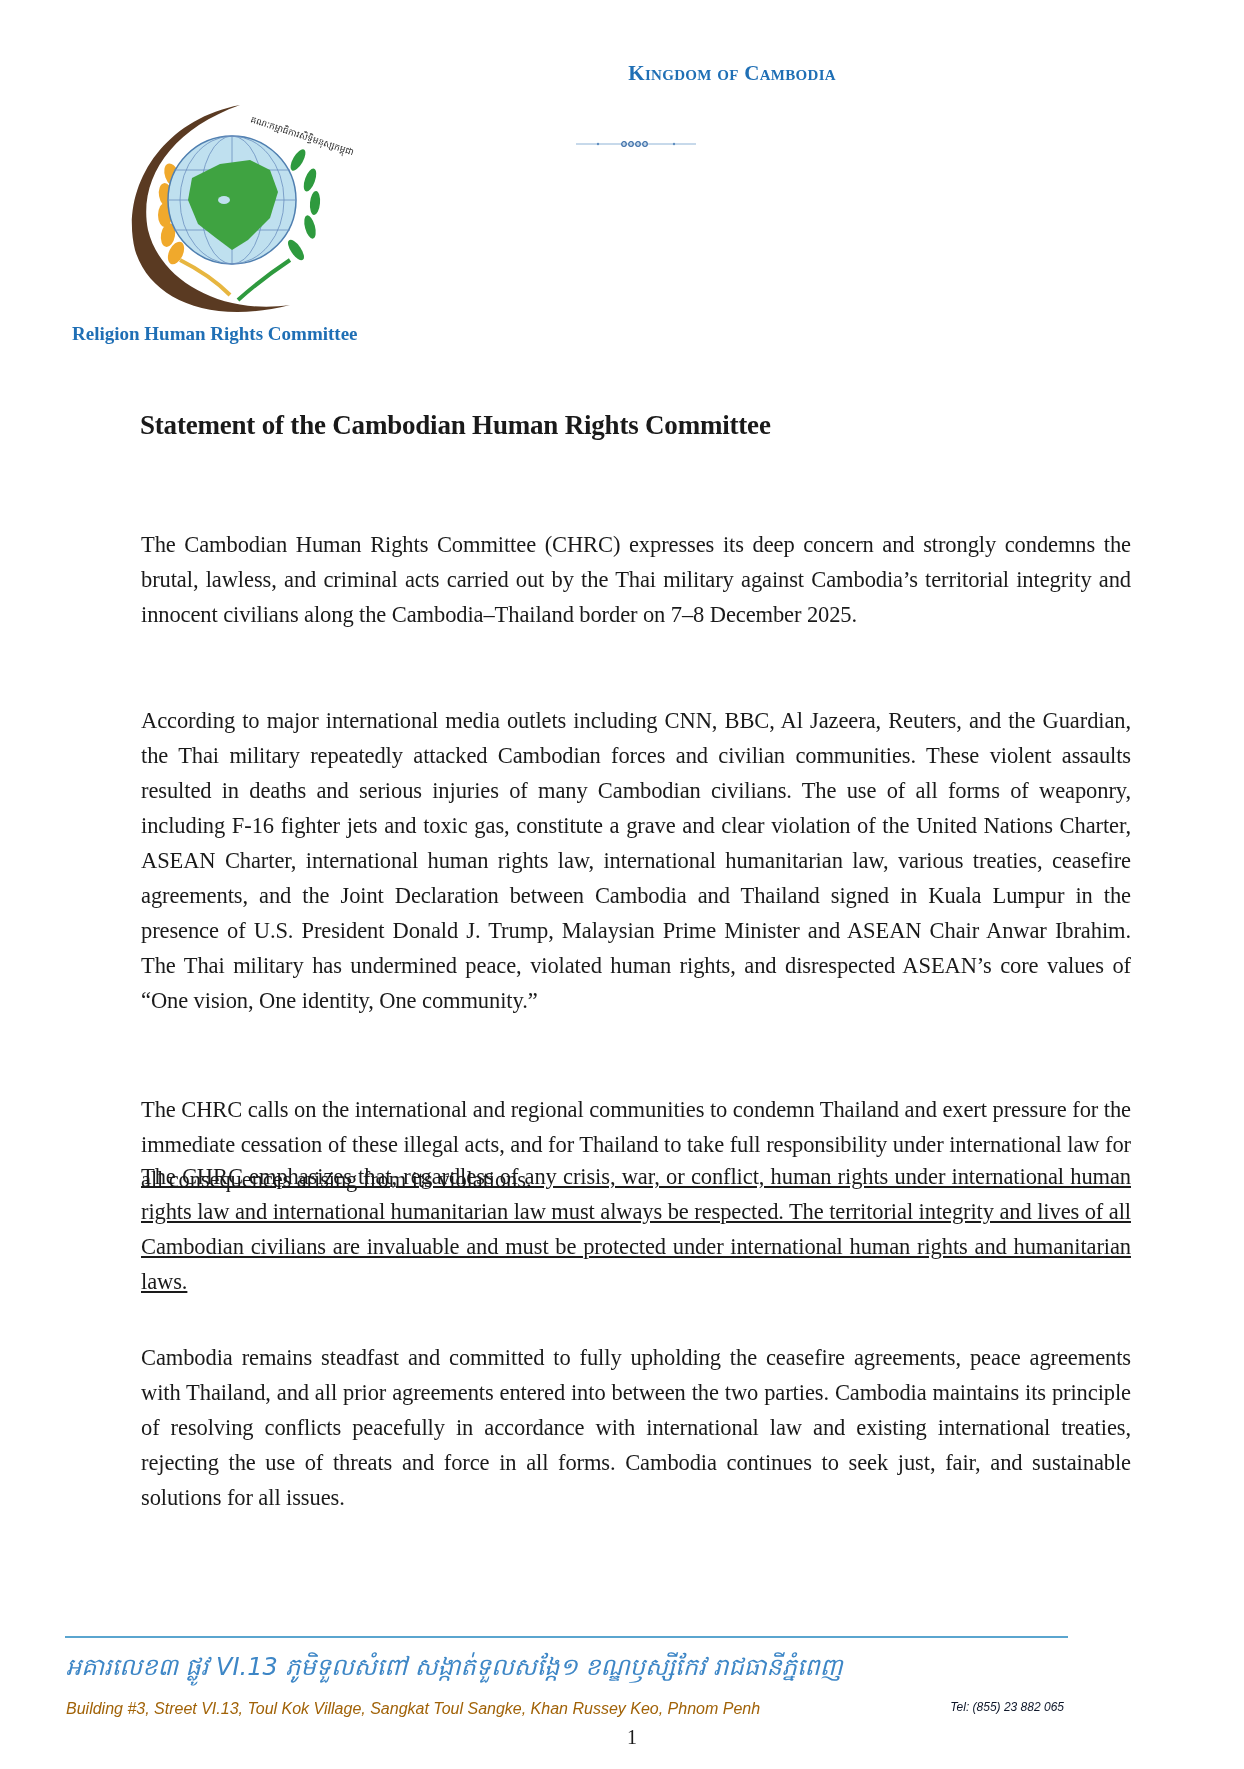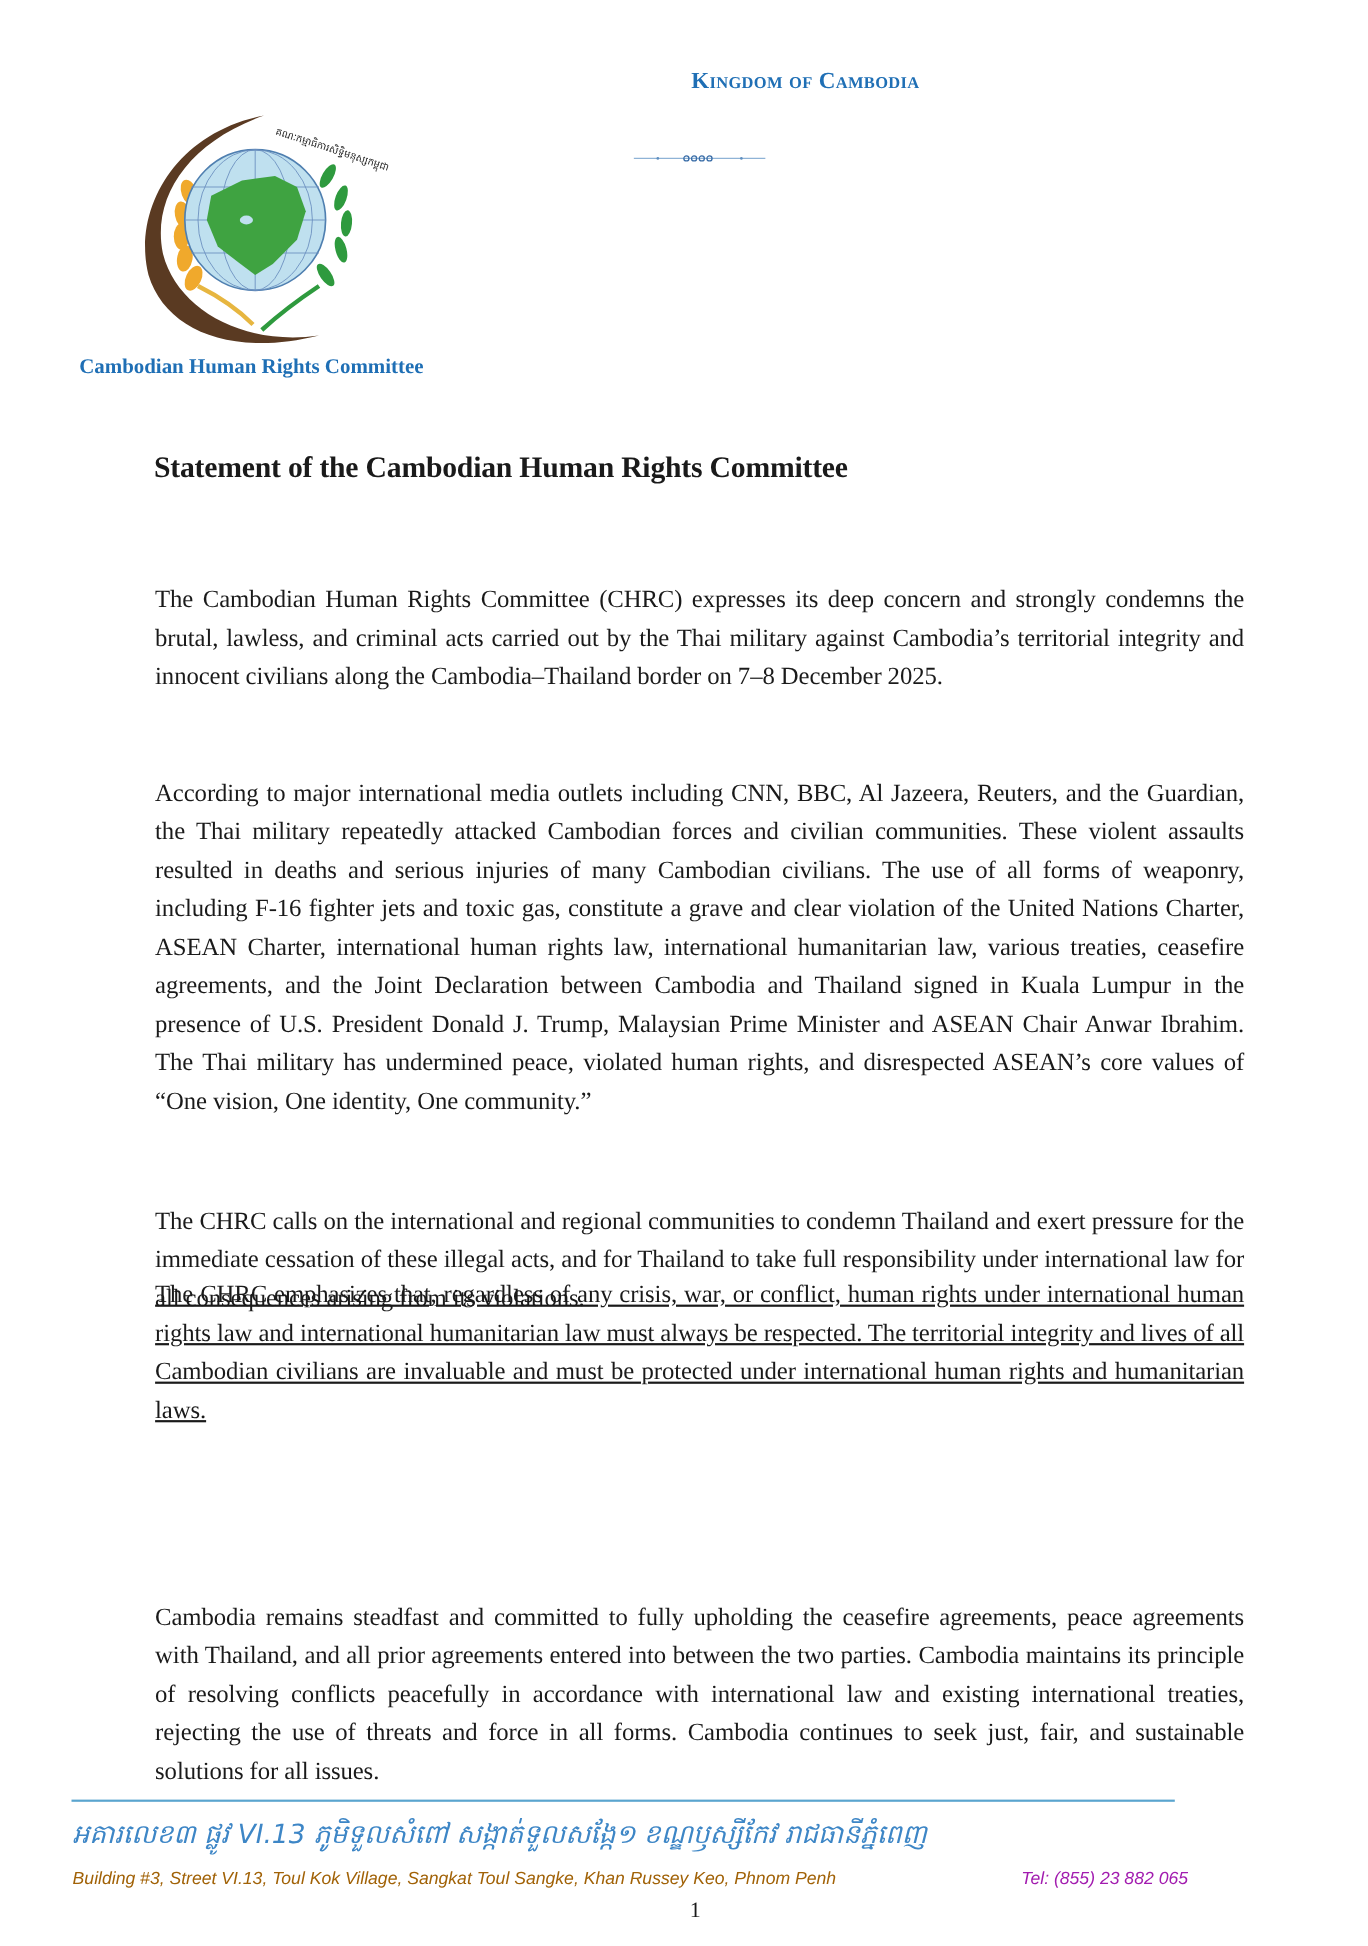--- a/index.html
+++ b/index.html
@@ -19,29 +19,29 @@
   .doc-title { font-size: 27px; font-weight: bold; line-height: 34px; letter-spacing: -0.2px; }
   .doc-subtitle { font-size: 23px; font-style: italic; line-height: 29px; margin-top: 2px; }
 
   .body-text { position: absolute; left: 141px; width: 990px; font-size: 22.5px; line-height: 35px;
                text-align: justify; letter-spacing: -0.1px; }
   .body-text b { font-weight: normal; }
   .p1 { top: 527px; }
   .p2 { top: 703px; }
   .p3 { top: 1092px; }
   .p4 { top: 1159px; text-decoration: underline; }
-  .p5 { top: 1452px; }
+  .p5 { top: 1340px; }
 
   .footer-rule { position: absolute; left: 65px; top: 1636px; width: 1003px; height: 2px; background: #5aa5cf; }
   .footer-khmer { position: absolute; left: 66px; top: 1652px; font-size: 24px; font-style: italic;
                   color: #3d86c6; font-family: "DejaVu Sans", sans-serif; }
   .footer-address { position: absolute; left: 66px; top: 1700px; font-size: 16px; font-style: italic;
                     color: #a16207; font-family: "Liberation Sans", sans-serif; }
-  .footer-tel { position: absolute; right: 164px; top: 1700px; font-size: 16px; font-style: italic;
-                color: #a21caf; font-family: "Liberation Sans", sans-serif; }
+  .footer-tel { position: absolute; right: 180px; top: 1700px; font-size: 12px; font-style: italic;
+                color: #0f172a; font-family: "Liberation Sans", sans-serif; }
   .page-number { position: absolute; left: 627px; top: 1726px; font-size: 20px; color: #1a1a1a; }
 </style>
 </head>
 <body>
 
 <div class="header-center">
   <div class="header-line">Kingdom of Cambodia</div>
 </div>
 <svg class="ornament" viewBox="0 0 120 8">
   <line x1="0" y1="4" x2="120" y2="4" stroke="#8fb3d6" stroke-width="1"></line>
@@ -83,21 +83,21 @@
   <g fill="#2e9a3e">
     <ellipse cx="178" cy="60" rx="5" ry="12" transform="rotate(30 178 60)"></ellipse>
     <ellipse cx="190" cy="80" rx="5" ry="12" transform="rotate(20 190 80)"></ellipse>
     <ellipse cx="195" cy="103" rx="5" ry="12" transform="rotate(5 195 103)"></ellipse>
     <ellipse cx="190" cy="127" rx="5" ry="12" transform="rotate(-15 190 127)"></ellipse>
     <ellipse cx="176" cy="150" rx="5" ry="12" transform="rotate(-35 176 150)"></ellipse>
     <path d="M 170 160 Q 140 180 118 200" stroke="#2e9a3e" stroke-width="4" fill="none"></path>
   </g>
   <text x="130" y="22" font-size="9" fill="#222" font-family="DejaVu Sans, sans-serif" transform="rotate(18 130 22)">គណៈកម្មាធិការសិទ្ធិមនុស្សកម្ពុជា</text>
 </svg>
-<div class="committee-label">Cambodian Human Rights Committee</div>
+<div class="committee-label">Religion Human Rights Committee</div>
 
 <div class="title-block">
   <div class="doc-title">Statement of the Cambodian Human Rights Committee</div>
 </div>
 
 <p class="body-text p1" style="margin:0">The Cambodian Human Rights Committee (CHRC) expresses its deep concern and strongly condemns the brutal, lawless, and criminal acts carried out by the Thai military against Cambodia’s territorial integrity and innocent civilians along the Cambodia–Thailand border on 7–8 December 2025.</p>
 
 <p class="body-text p2" style="margin:0"><span>According to major international media outlets including CNN, BBC, Al Jazeera, Reuters, and the Guardian, the Thai military repeatedly attacked Cambodian forces and civilian communities. These violent assaults resulted in deaths and serious injuries of many Cambodian civilians. The use of all forms of weaponry, including F-16 fighter jets and toxic gas, constitute a grave and clear violation of the United Nations Charter, ASEAN Charter, international human rights law, international humanitarian law, various treaties, ceasefire agreements, and the Joint Declaration between Cambodia and Thailand signed in Kuala Lumpur in the presence of U.S. President </span><b>Donald J. Trump</b><span>, Malaysian Prime Minister and ASEAN Chair </span><b>Anwar Ibrahim</b><span>. The Thai military has undermined peace, violated human rights, and disrespected ASEAN’s core values of </span><b>“One vision, One identity, One community.”</b></p>
 
 <p class="body-text p3" style="margin:0">The CHRC calls on the international and regional communities to condemn Thailand and exert pressure for the immediate cessation of these illegal acts, and for Thailand to take full responsibility under international law for all consequences arising from its violations.</p>

